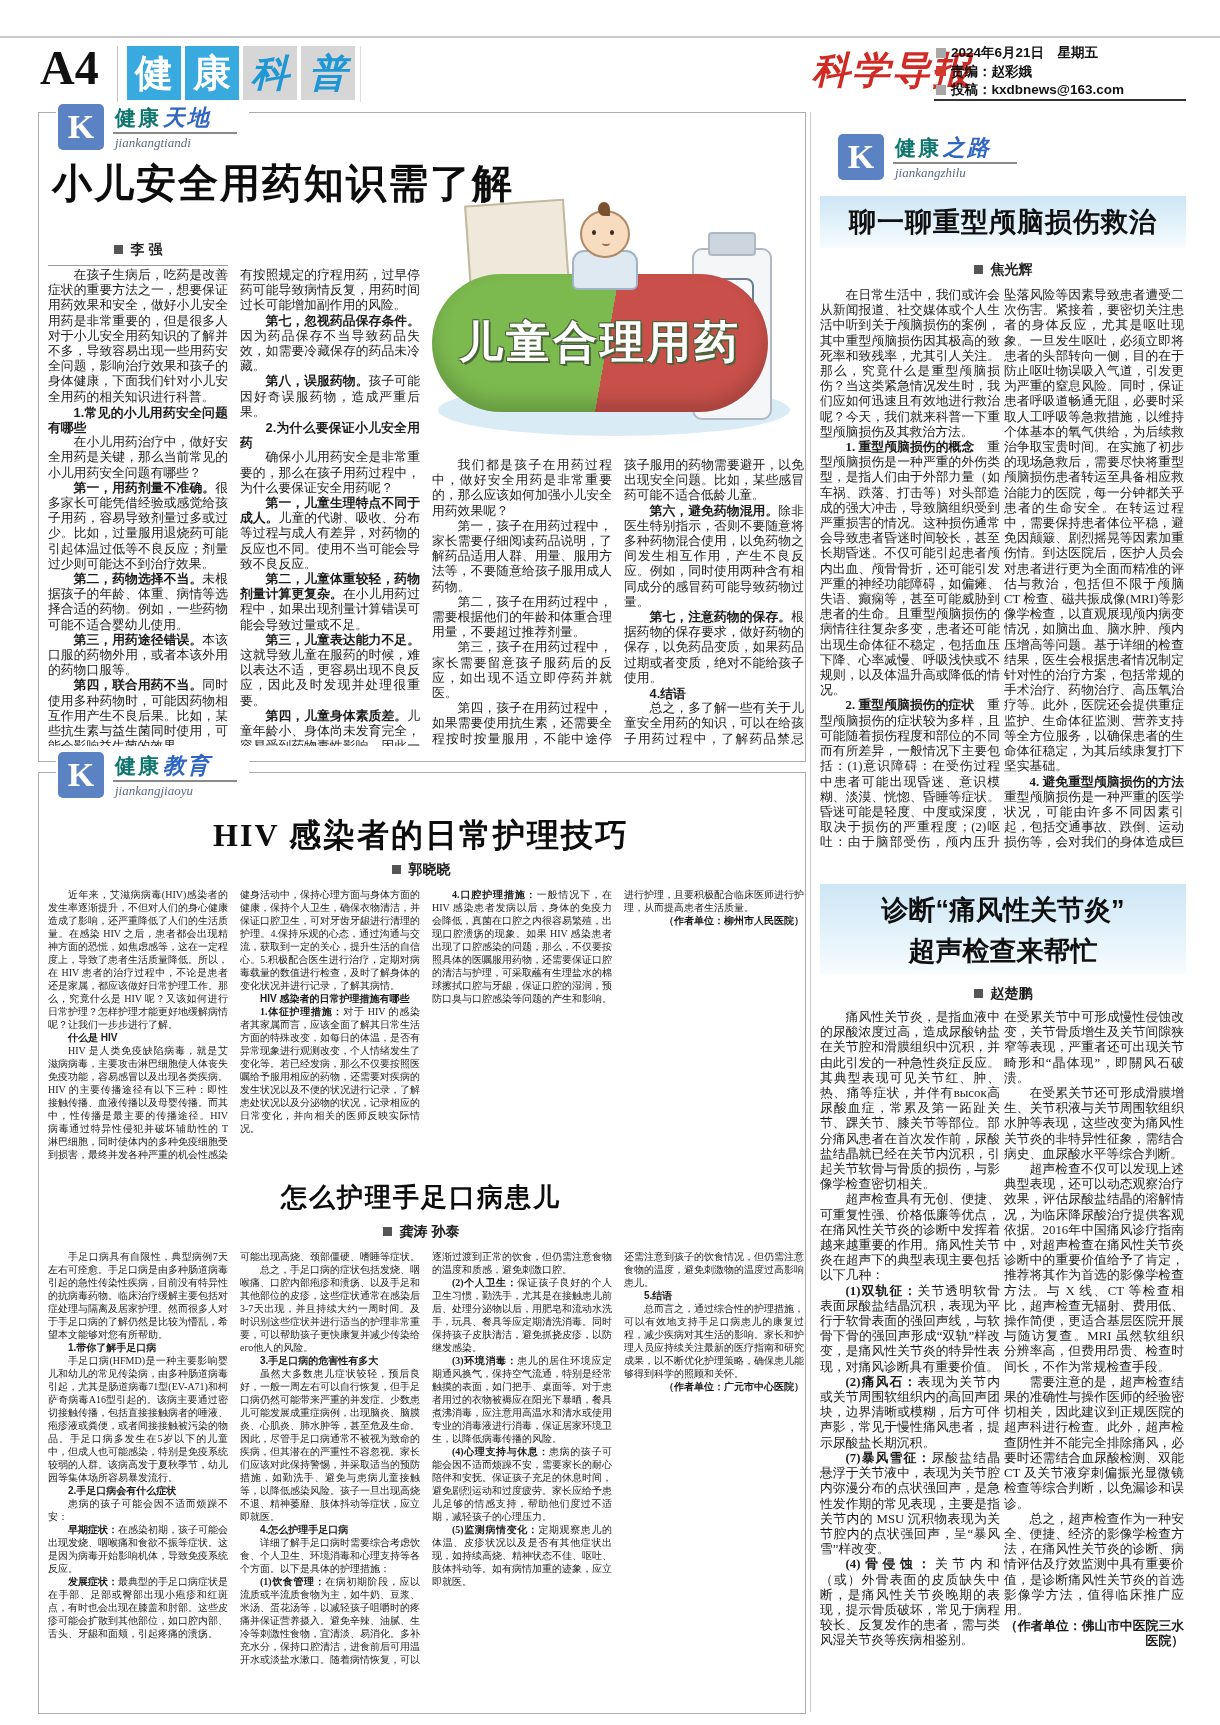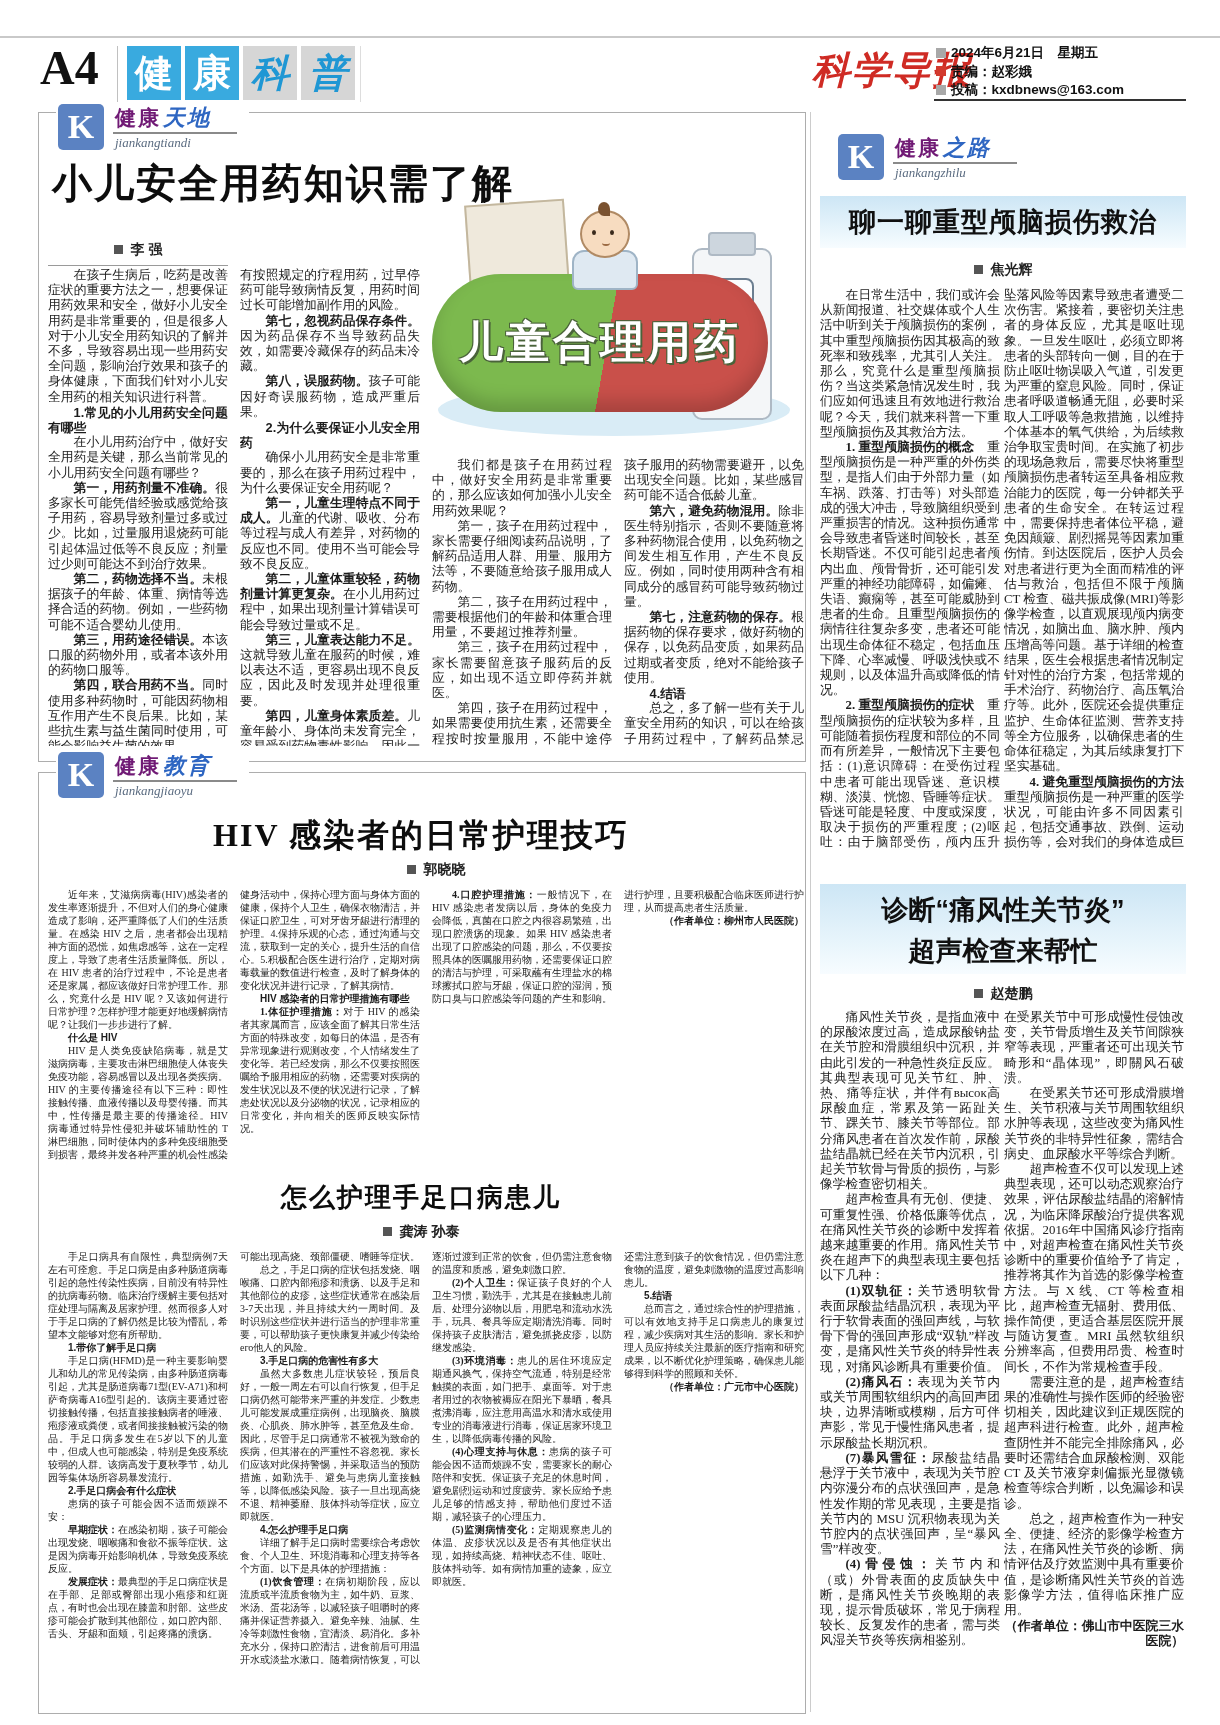--- a/index.html
+++ b/index.html
@@ -21,21 +21,21 @@
   .pubrule{position:absolute;left:934px;top:99px;width:252px;height:2px;background:#333;}
   
   .frame{position:absolute;border:1px solid #adadad;background:#fff;}
   .vdivider{position:absolute;left:810px;top:112px;width:1px;height:1600px;background:#cccccc;}
   
   .badge{position:absolute;display:flex;align-items:flex-start;gap:9px;background:#ffffff;padding:0 12px 0 2px;}
   .badge .k{width:46px;height:46px;background:#5b82c2;color:#fff;border-radius:5px;text-align:center;
             font:bold 34px/46px "Liberation Serif",serif;}
   .badge .names{display:flex;flex-direction:column;}
   .badge .nrow{display:flex;align-items:baseline;gap:2px;border-bottom:2px solid #8a8a8a;padding:2px 26px 2px 2px;}
-  .badge .n1{color:#701a75;font:900 21px/24px "Liberation Serif",serif;letter-spacing:2px;}
+  .badge .n1{color:#0f766e;font:900 21px/24px "Liberation Serif",serif;letter-spacing:2px;}
   .badge .n2{color:#2e66c2;font:italic 700 22px/24px "Liberation Serif",serif;letter-spacing:2px;}
   .badge .py{color:#5a6b80;font:italic 13px/17px "Liberation Serif",serif;padding-left:2px;}
   
   .bigtitle{position:absolute;font-family:"Liberation Sans",sans-serif;font-weight:900;color:#0d0d0d;letter-spacing:2px;}
   .band{position:absolute;background:linear-gradient(180deg,#cde6f5 0%,#eef8fd 80%,#f7fcff 100%);
         text-align:center;font-family:"Liberation Sans",sans-serif;font-weight:900;color:#101010;}
   .byline{position:absolute;font:bold 14px/18px "Liberation Sans",sans-serif;color:#222;text-align:center;}
   .byline .sq{display:inline-block;width:9px;height:9px;background:#555;margin-right:8px;}
   .byline.center{text-align:center;}
   .byline.rule{border-bottom:1px solid #9a9a9a;padding-bottom:7px;}
@@ -223,21 +223,21 @@
     <span class="names">
       <span class="nrow">
         <span class="n1">健康</span>
         <span class="n2">教育</span>
       </span>
       <span class="py">jiankangjiaoyu</span>
     </span>
   </div>
 
   <div class="bigtitle" style="left:38px;top:818px;width:766px;text-align:center;font-size:32px;line-height:34px;font-family:'Liberation Serif',serif;">HIV 感染者的日常护理技巧</div>
-  <div class="byline center" style="left:53px;top:860px;width:766px;"><span class="sq"></span><span>郭晓晓</span></div>
+  <div class="byline center" style="left:38px;top:860px;width:766px;"><span class="sq"></span><span>郭晓晓</span></div>
 
   <div class="col dense" style="left:48px;top:888px;width:180px;height:272px;">
       <p class="it-p">近年来，艾滋病病毒(HIV)感染者的发生率逐渐提升，不但对人们的身心健康造成了影响，还严重降低了人们的生活质量。在感染 HIV 之后，患者都会出现精神方面的恐慌，如焦虑感等，这在一定程度上，导致了患者生活质量降低。所以，在 HIV 患者的治疗过程中，不论是患者还是家属，都应该做好日常护理工作。那么，究竟什么是 HIV 呢？又该如何进行日常护理？怎样护理才能更好地缓解病情呢？让我们一步步进行了解。</p>
       <p class="it-h">什么是 HIV</p>
       <p class="it-p">HIV 是人类免疫缺陷病毒，就是艾滋病病毒，主要攻击淋巴细胞使人体丧失免疫功能，容易感冒以及出现各类疾病。HIV 的主要传播途径有以下三种：即性接触传播、血液传播以及母婴传播。而其中，性传播是最主要的传播途径。HIV 病毒通过特异性侵犯并破坏辅助性的 T 淋巴细胞，同时使体内的多种免疫细胞受到损害，最终并发各种严重的机会性感染疾病以及恶性肿瘤。因此，HIV 感染者需要及早规范地接受抗病毒治疗。</p>
     </div>
   <div class="col dense" style="left:240px;top:888px;width:180px;height:272px;">
       <p class="it-c">健身活动中，保持心理方面与身体方面的健康，保持个人卫生，确保衣物清洁，并保证口腔卫生，可对牙齿牙龈进行清理的护理。4.保持乐观的心态，通过沟通与交流，获取到一定的关心，提升生活的自信心。5.积极配合医生进行治疗，定期对病毒载量的数值进行检查，及时了解身体的变化状况并进行记录，了解其病情。</p>
       <p class="it-h">HIV 感染者的日常护理措施有哪些</p>
       <p class="it-p"><b class="lead">1.体征护理措施：</b>对于 HIV 的感染者其家属而言，应该全面了解其日常生活方面的特殊改变，如每日的体温，是否有异常现象进行观测改变，个人情绪发生了变化等。若已经发病，那么不仅要按照医嘱给予服用相应的药物，还需要对疾病的发生状况以及不便的状况进行记录，了解患处状况以及分泌物的状况，记录相应的日常变化，并向相关的医师反映实际情况。</p>

